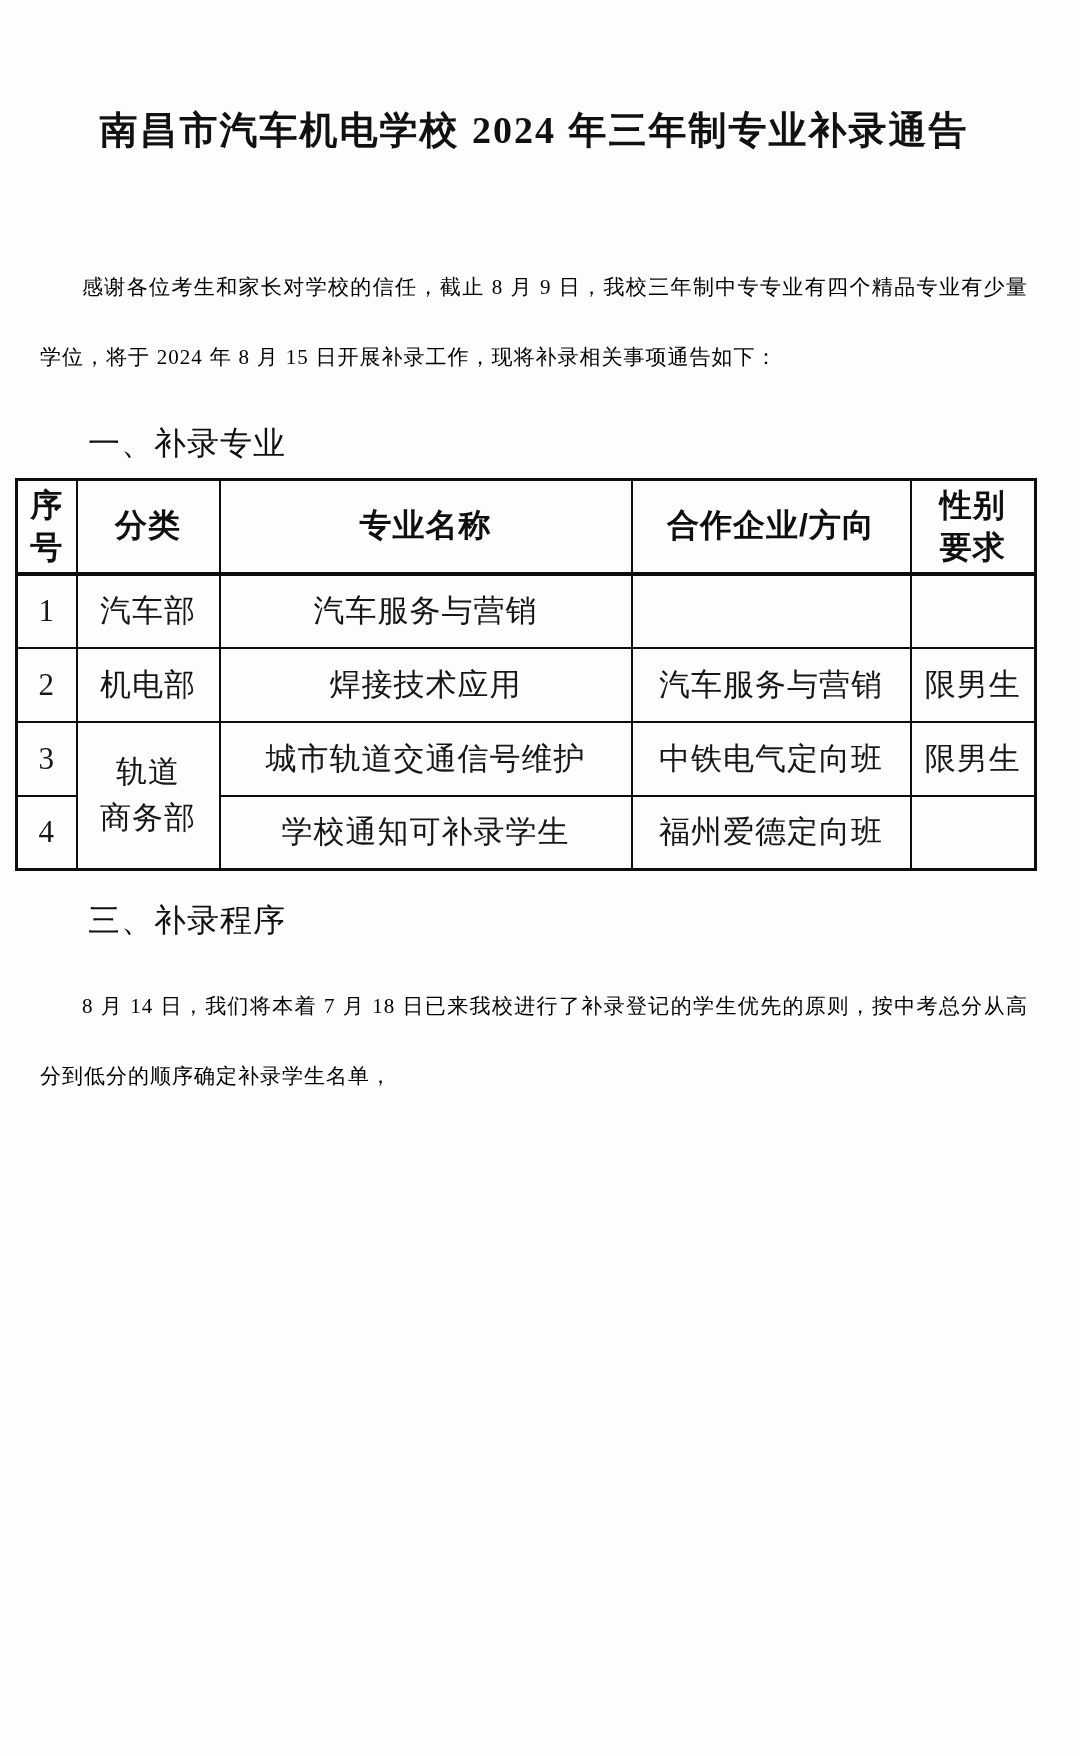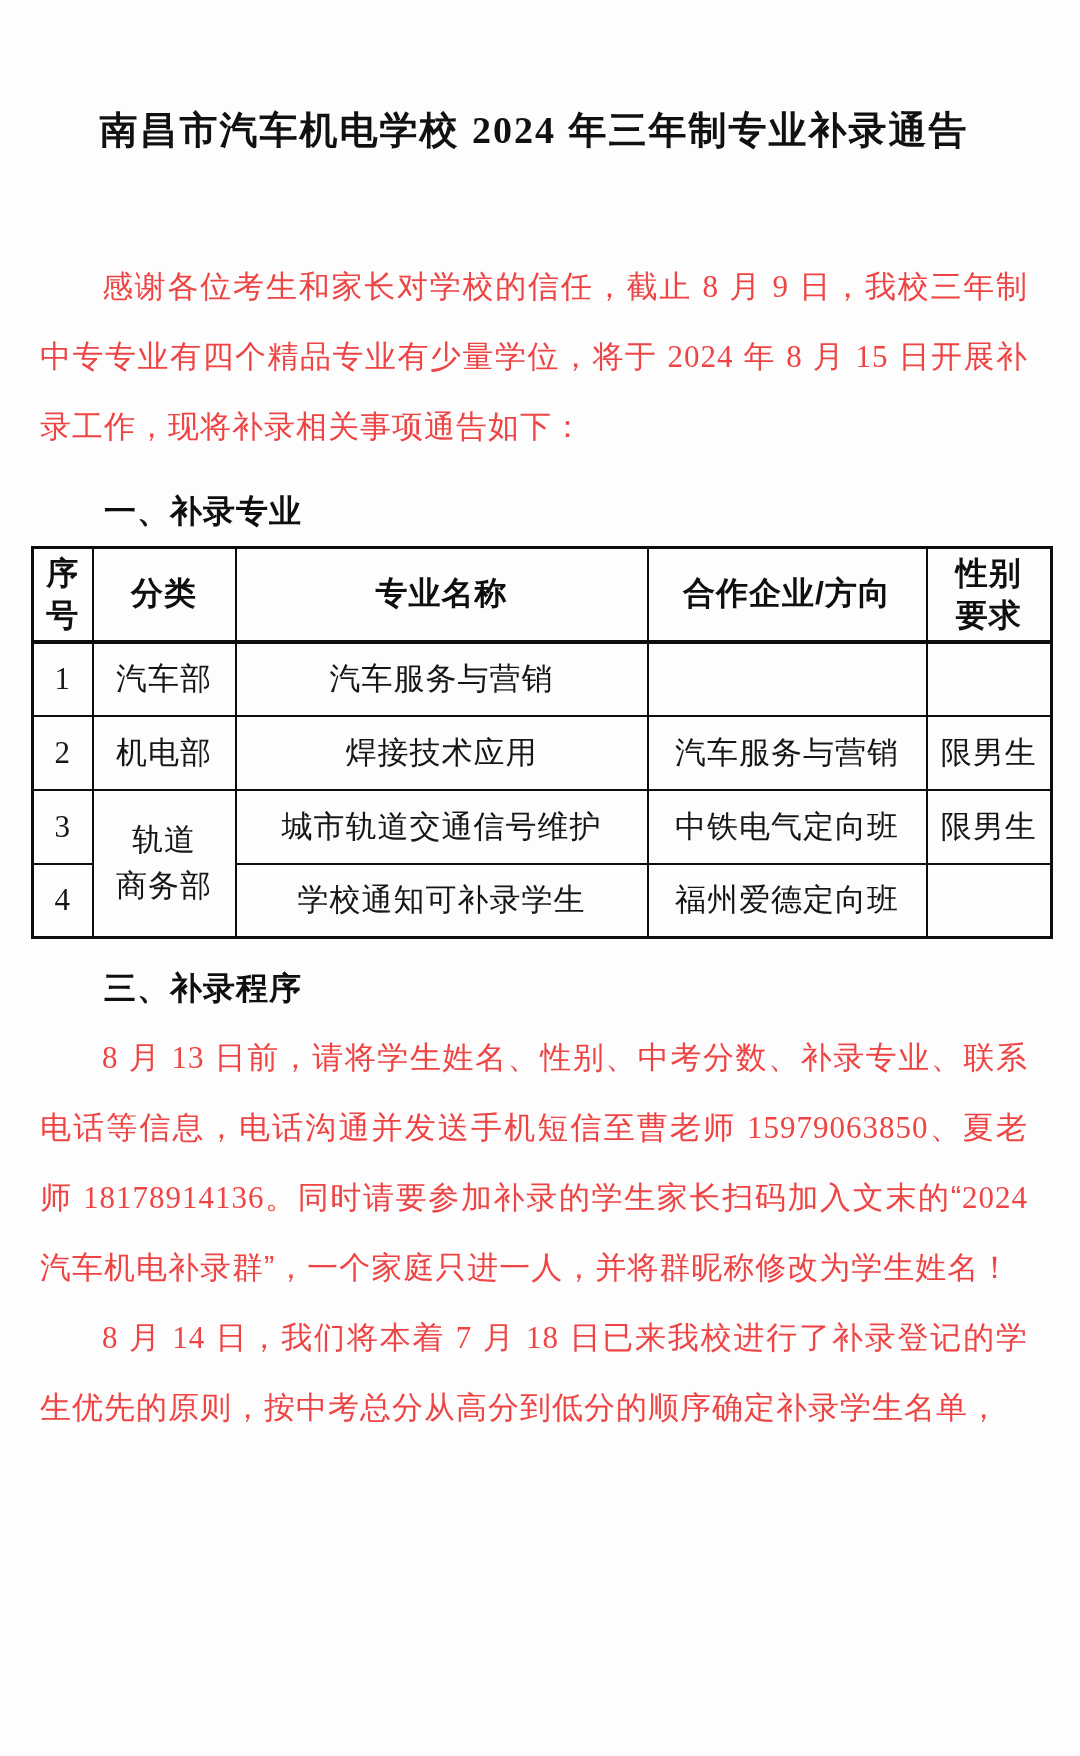--- a/index.html
+++ b/index.html
@@ -5,48 +5,48 @@
   html, body { margin: 0; padding: 0; }
   body {
     width: 1080px;
     height: 1756px;
     background: #fdfdfd;
     color: #1c1c1c;
     font-family: "Liberation Sans", sans-serif;
     overflow: hidden;
   }
   .doc {
-    padding: 0 40px;
+    padding: 0 24px;
     box-sizing: border-box;
     width: 1068px;
   }
   .title {
     padding-top: 104px;
     text-align: center;
     font-size: 38px;
     font-weight: 700;
     letter-spacing: 2px;
     line-height: 52px;
     color: #111;
   }
   .para {
-    margin: 0;
-    font-size: 31px;
+    margin: 16px;
+    font-size: 21px;
     line-height: 70px;
     letter-spacing: 1px;
     text-align: justify;
     text-indent: 2em;
-    color: #ef4444;
+    color: #000000;
   }
   .intro { margin-top: 96px; }
   .sec-heading {
     margin: 14px 0 0 0;
     padding-left: 2em;
     font-size: 32px;
-    font-weight: 700;
+    font-weight: 400;
     line-height: 70px;
     letter-spacing: 1px;
     color: #0f0f0f;
   }
   
   .sn { font-family: "Liberation Serif", serif; }
 
   table.majors {
     table-layout: fixed;
     border-collapse: collapse;
@@ -147,17 +147,16 @@
         <td class="serif-nums"><span class="sn">4</span></td>
         <td>学校通知可补录学生</td>
         <td>福州爱德定向班</td>
         <td></td>
       </tr>
     </tbody>
   </table>
 
 
   <div class="sec-heading">三、补录程序</div>
-  <p class="para serif-nums"><span class="sn">8</span> 月 <span class="sn">13</span> 日前，请将学生姓名、性别、中考分数、补录专业、联系电话等信息，电话沟通并发送手机短信至曹老师 <span class="sn">15979063850</span>、夏老师 <span class="sn">18178914136</span>。同时请要参加补录的学生家长扫码加入文末的“<span class="sn">2024</span> 汽车机电补录群”，一个家庭只进一人，并将群昵称修改为学生姓名！</p>
 
   <p class="para serif-nums"><span class="sn">8</span> 月 <span class="sn">14</span> 日，我们将本着 <span class="sn">7</span> 月 <span class="sn">18</span> 日已来我校进行了补录登记的学生优先的原则，按中考总分从高分到低分的顺序确定补录学生名单，</p>
 
 </div>
 
 </body></html>

